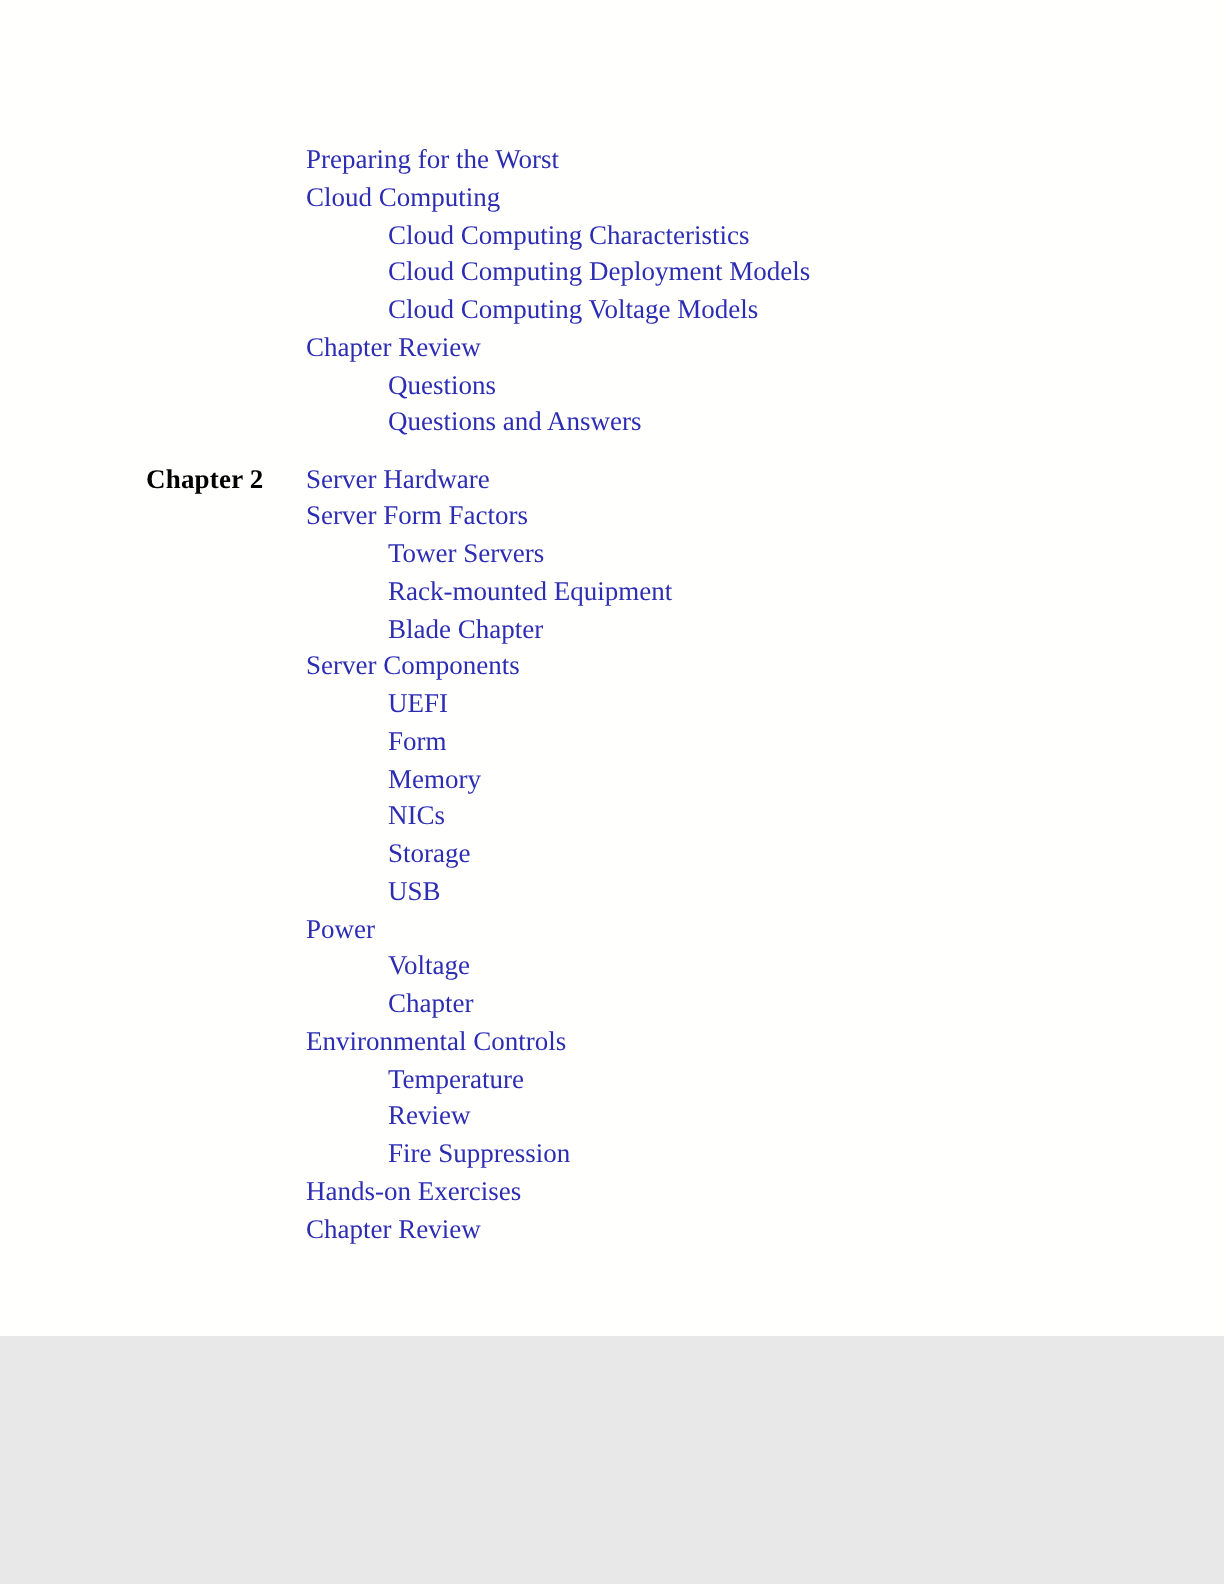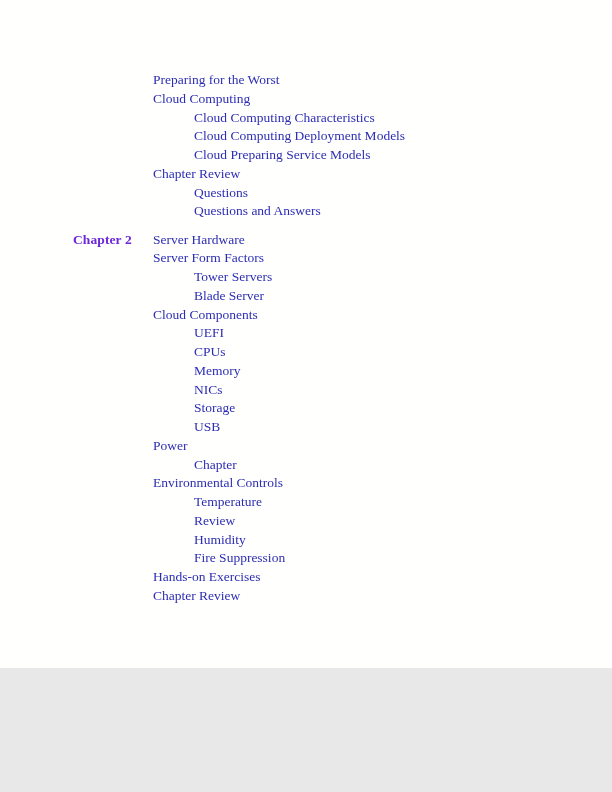--- a/index.html
+++ b/index.html
@@ -24,21 +24,21 @@
     line-height: 18.75px;
     font-size: 13.5px;
     white-space: nowrap;
   }
   .toc-row.gap-before { margin-top: 9.5px; }
   .chapter-label {
     position: absolute;
     left: 73px;
     top: 0;
     font-weight: bold;
-    color: #6d28d9;
+    color: #000000;
     letter-spacing: 0.1px;
   }
   .toc-link {
     display: inline-block;
     color: #2d2db4;
     text-decoration: none;
     cursor: pointer;
   }
   .toc-link.lvl1 { margin-left: 153px; }
   .toc-link.lvl2 { margin-left: 194px; text-align: center; }
@@ -79,41 +79,42 @@
 </style>
 </head>
 <body>
 
 <div class="page">
   <div class="toc">
       <div class="toc-row"><a class="toc-link lvl1">Preparing for the Worst</a></div>
       <div class="toc-row"><a class="toc-link lvl1">Cloud Computing</a></div>
       <div class="toc-row"><a class="toc-link lvl2">Cloud Computing Characteristics</a></div>
       <div class="toc-row"><a class="toc-link lvl2">Cloud Computing Deployment Models</a></div>
-      <div class="toc-row"><a class="toc-link lvl2">Cloud Preparing Service Models</a></div>
+      <div class="toc-row"><a class="toc-link lvl2">Cloud Computing Voltage Models</a></div>
       <div class="toc-row"><a class="toc-link lvl1">Chapter Review</a></div>
       <div class="toc-row"><a class="toc-link lvl2">Questions</a></div>
       <div class="toc-row"><a class="toc-link lvl2">Questions and Answers</a></div>
       <div class="toc-row gap-before"><span class="chapter-label">Chapter 2</span><a class="toc-link lvl1">Server Hardware</a></div>
       <div class="toc-row"><a class="toc-link lvl1">Server Form Factors</a></div>
       <div class="toc-row"><a class="toc-link lvl2">Tower Servers</a></div>
-      <div class="toc-row"><a class="toc-link lvl2">Blade Server</a></div>
-      <div class="toc-row"><a class="toc-link lvl1">Cloud Components</a></div>
+      <div class="toc-row"><a class="toc-link lvl2">Rack-mounted Equipment</a></div>
+      <div class="toc-row"><a class="toc-link lvl2">Blade Chapter</a></div>
+      <div class="toc-row"><a class="toc-link lvl1">Server Components</a></div>
       <div class="toc-row"><a class="toc-link lvl2">UEFI</a></div>
-      <div class="toc-row"><a class="toc-link lvl2">CPUs</a></div>
+      <div class="toc-row"><a class="toc-link lvl2">Form</a></div>
       <div class="toc-row"><a class="toc-link lvl2">Memory</a></div>
       <div class="toc-row"><a class="toc-link lvl2">NICs</a></div>
       <div class="toc-row"><a class="toc-link lvl2">Storage</a></div>
       <div class="toc-row"><a class="toc-link lvl2">USB</a></div>
       <div class="toc-row"><a class="toc-link lvl1">Power</a></div>
+      <div class="toc-row"><a class="toc-link lvl2">Voltage</a></div>
       <div class="toc-row"><a class="toc-link lvl2">Chapter</a></div>
       <div class="toc-row"><a class="toc-link lvl1">Environmental Controls</a></div>
       <div class="toc-row"><a class="toc-link lvl2">Temperature</a></div>
       <div class="toc-row"><a class="toc-link lvl2">Review</a></div>
-      <div class="toc-row"><a class="toc-link lvl2">Humidity</a></div>
       <div class="toc-row"><a class="toc-link lvl2">Fire Suppression</a></div>
       <div class="toc-row"><a class="toc-link lvl1">Hands-on Exercises</a></div>
       <div class="toc-row"><a class="toc-link lvl1">Chapter Review</a></div>
     </div>
 
   <div class="logo-badge">
     <span class="logo-plus">+</span>
     <span class="logo-study">Study</span>
       <span class="logo-xy">XY</span>
   </div>

